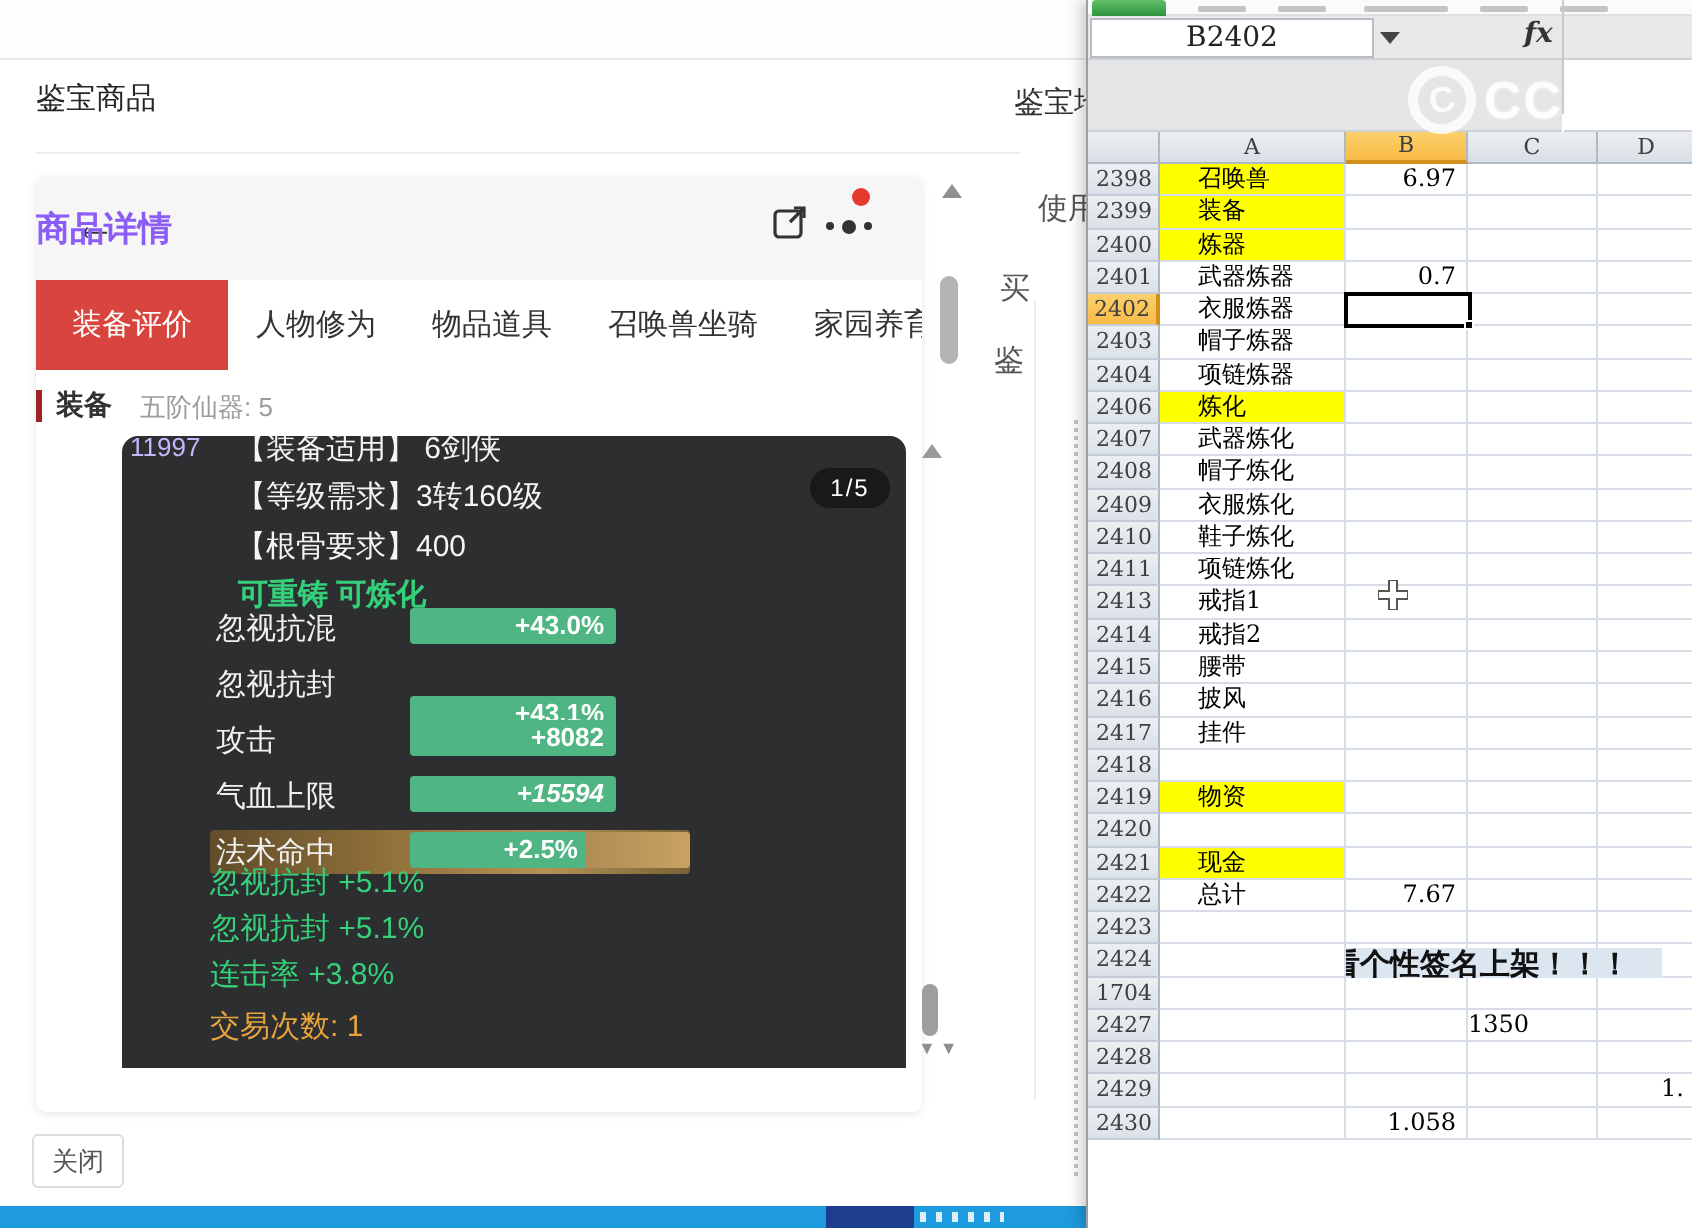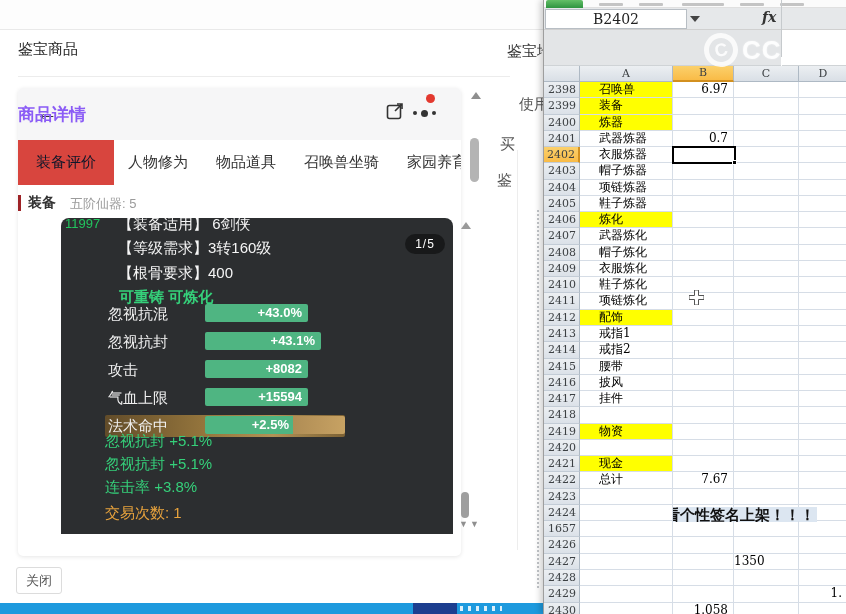--- a/index.html
+++ b/index.html
@@ -31,31 +31,31 @@
   .back-arrow { position:absolute; left:18px; top:11px; font-size:22px; color:#333; line-height:28px; }
   .card-title { position:absolute; left:0; right:0; top:15px; text-align:left; font-size:17px; font-weight:bold; color:#8b5cf6; }
   .share-icon { position:absolute; right:56px; top:13px; width:20px; height:20px; }
   .more-dots { position:absolute; right:18px; top:21px; width:30px; height:8px; display:flex; align-items:center; gap:4px; }
   .more-dots i { background:#333; border-radius:50%; display:block; }
   .dot-s { width:4px; height:4px; } .dot-b { width:7px; height:7px; }
   .red-dot { position:absolute; right:26px; top:6px; width:9px; height:9px; background:#e3392f; border-radius:50%; }
 
   .tabs { position:relative; height:45px; display:flex; align-items:stretch; overflow:hidden; }
   .tab { font-size:15px; color:#333; display:flex; align-items:center; padding:0 14px; white-space:nowrap; }
-  .tab.active { background:#d8453e; color:#0f172a; padding:0 18px; }
+  .tab.active { background:#d8453e; color:#ffffff; padding:0 18px; }
 
   .section-row { position:relative; height:30px; margin-top:6px; }
   .section-bar { position:absolute; left:0; top:4px; width:3px; height:16px; background:#9d2226; }
   .section-name { position:absolute; left:10px; top:3px; font-size:14px; font-weight:bold; color:#333; }
   .section-detail { position:absolute; left:52px; top:4px; font-size:13px; color:#9b9b9b;text-align:right; }
 
   
   .dark-panel { position:absolute; left:43px; top:130px; width:392px; height:316px; background:#2c2e30;
     border-radius:8px 8px 0 0; overflow:hidden; color:#f2f2f2; }
-  .item-id { position:absolute; left:4px; top:-2px; font-size:13px; color:#22c55e; }
+  .item-id { position:absolute; left:4px; top:-2px; font-size:13px; color:#c4b5fd; }
   .info-line { position:absolute; left:57px; font-size:15px; color:#f5f5f5; white-space:nowrap; }
   .refine-line { position:absolute; left:58px; top:70px; font-size:15px; color:#35d07a; font-weight:bold; }
   .stat-row { position:absolute; left:44px; width:300px; height:20px; }
   .stat-label { position:absolute; left:3px; top:1px; font-size:15px; color:#f0f0f0; }
   .stat-bar { position:absolute; left:100px; top:0; height:18px; background:#4fb582; border-radius:2px; }
   .stat-bar .val { position:absolute; right:6px; top:1px; font-size:13px; font-weight:bold; color:#fff; }
   .gold-strip { position:absolute; left:44px; width:240px; height:22px;
     background:linear-gradient(90deg,#6b5128,#a5803e 40%,#caa45c 70%,#8a6a35); opacity:.85; border-radius:2px; }
   .bar-track-gold { background:linear-gradient(90deg,#4fb582 0%,#4fb582 63%,#b08d55 63%,#c7a263 100%); }
   .bonus-line { position:absolute; left:44px; font-size:15px; color:#35d07a; white-space:nowrap; }
@@ -119,21 +119,21 @@
   .rh.selhdr { background:linear-gradient(#fbd06b,#f9bb47); border-right:2px solid #d3901f; }
   .cell { border-right:1px solid #d6dde6; border-bottom:1px solid #d6dde6; font-size:12px; color:#000;
     overflow:visible; white-space:nowrap; line-height:15px; }
   .ca { width:93px; padding-left:19px; }
   .cb { width:61px; } .cc { width:65px; } .cd { width:48px; border-right:none; }
   .cb.num, .cd.num { text-align:right; padding-right:5px; }
   .cc.num { text-align:right; padding-right:35px; }
   .cell.yellow { background:#ffff00; }
   .banner-wrap { position:absolute; left:129px; top:0; width:174px; height:17px; overflow:hidden; }
   .banner { display:inline-block; margin-left:-8px; background:#dce6f1; color:#111;
-    font-size:15px; font-weight:600; line-height:16px; white-space:nowrap; padding-right:2px; }
+    font-size:15px; font-weight:600; line-height:16px; white-space:nowrap; padding-right:16px; }
 
   .sel-cell { position:absolute; left:128px; top:64px; width:64px; height:18px; border:2px solid #000; background:#fff; z-index:2; }
   .fill-handle { position:absolute; right:-3px; bottom:-3px; width:5px; height:5px; background:#000; border:1px solid #fff; }
 
   .cursor-cross { position:absolute; left:145px; top:290px; z-index:9; }
 
   svg { display:block; }
 </style>
 </head>
 <body>
@@ -196,33 +196,33 @@
         <div class="refine-line">可重铸 可炼化</div>
 
         <div class="stat-row" style="top:86px;">
           <span class="stat-label">忽视抗混</span>
           <span class="stat-bar" style="width:103px;">
               <span class="val">+43.0%</span>
             </span>
         </div>
         <div class="stat-row" style="top:114px;">
           <span class="stat-label">忽视抗封</span>
-          <span class="stat-bar" style="width:116px;">
+          <span class="stat-bar" style="width:103px;margin-top:16px;">
               <span class="val">+43.1%</span>
             </span>
         </div>
         <div class="stat-row" style="top:142px;">
           <span class="stat-label">攻击</span>
           <span class="stat-bar" style="width:103px;">
               <span class="val">+8082</span>
             </span>
         </div>
         <div class="stat-row" style="top:170px;">
           <span class="stat-label">气血上限</span>
-          <span class="stat-bar" style="width:103px;">
+          <span class="stat-bar" style="width:103px;font-style:italic;">
               <span class="val">+15594</span>
             </span>
         </div>
         <div class="gold-strip" style="top:197px;"></div>
         <div class="stat-row" style="top:198px;">
           <span class="stat-label">法术命中</span>
           <span class="stat-bar bar-track-gold" style="width:140px;">
               <span class="val" style="right:56px;">+2.5%</span>
             </span>
         </div>
@@ -325,27 +325,20 @@
           <div class="cell cd"></div>
         </div>
         <div class="xrow">
           <div class="rh">2404</div>
           <div class="cell ca">项链炼器</div>
           <div class="cell cb"></div>
           <div class="cell cc"></div>
           <div class="cell cd"></div>
         </div>
         <div class="xrow">
-          <div class="rh">2405</div>
-          <div class="cell ca">鞋子炼器</div>
-          <div class="cell cb"></div>
-          <div class="cell cc"></div>
-          <div class="cell cd"></div>
-        </div>
-        <div class="xrow">
           <div class="rh">2406</div>
           <div class="cell ca yellow">炼化</div>
           <div class="cell cb"></div>
           <div class="cell cc"></div>
           <div class="cell cd"></div>
         </div>
         <div class="xrow">
           <div class="rh">2407</div>
           <div class="cell ca">武器炼化</div>
           <div class="cell cb"></div>
@@ -369,27 +362,20 @@
         <div class="xrow">
           <div class="rh">2410</div>
           <div class="cell ca">鞋子炼化</div>
           <div class="cell cb"></div>
           <div class="cell cc"></div>
           <div class="cell cd"></div>
         </div>
         <div class="xrow">
           <div class="rh">2411</div>
           <div class="cell ca">项链炼化</div>
-          <div class="cell cb"></div>
-          <div class="cell cc"></div>
-          <div class="cell cd"></div>
-        </div>
-        <div class="xrow">
-          <div class="rh">2412</div>
-          <div class="cell ca yellow">配饰</div>
           <div class="cell cb"></div>
           <div class="cell cc"></div>
           <div class="cell cd"></div>
         </div>
         <div class="xrow">
           <div class="rh">2413</div>
           <div class="cell ca">戒指1</div>
           <div class="cell cb"></div>
           <div class="cell cc"></div>
           <div class="cell cd"></div>
@@ -466,28 +452,21 @@
         </div>
         <div class="xrow">
           <div class="rh">2424</div>
           <div class="cell ca"></div>
           <div class="cell cb"></div>
           <div class="cell cc"></div>
           <div class="cell cd"></div>
           <div class="banner-wrap"><div class="banner">看个性签名上架！！！</div></div>
         </div>
         <div class="xrow">
-          <div class="rh">1657</div>
-          <div class="cell ca"></div>
-          <div class="cell cb"></div>
-          <div class="cell cc"></div>
-          <div class="cell cd"></div>
-        </div>
-        <div class="xrow">
-          <div class="rh">2426</div>
+          <div class="rh">1704</div>
           <div class="cell ca"></div>
           <div class="cell cb"></div>
           <div class="cell cc"></div>
           <div class="cell cd"></div>
         </div>
         <div class="xrow">
           <div class="rh">2427</div>
           <div class="cell ca"></div>
           <div class="cell cb"></div>
           <div class="cell cc num">1350</div>

